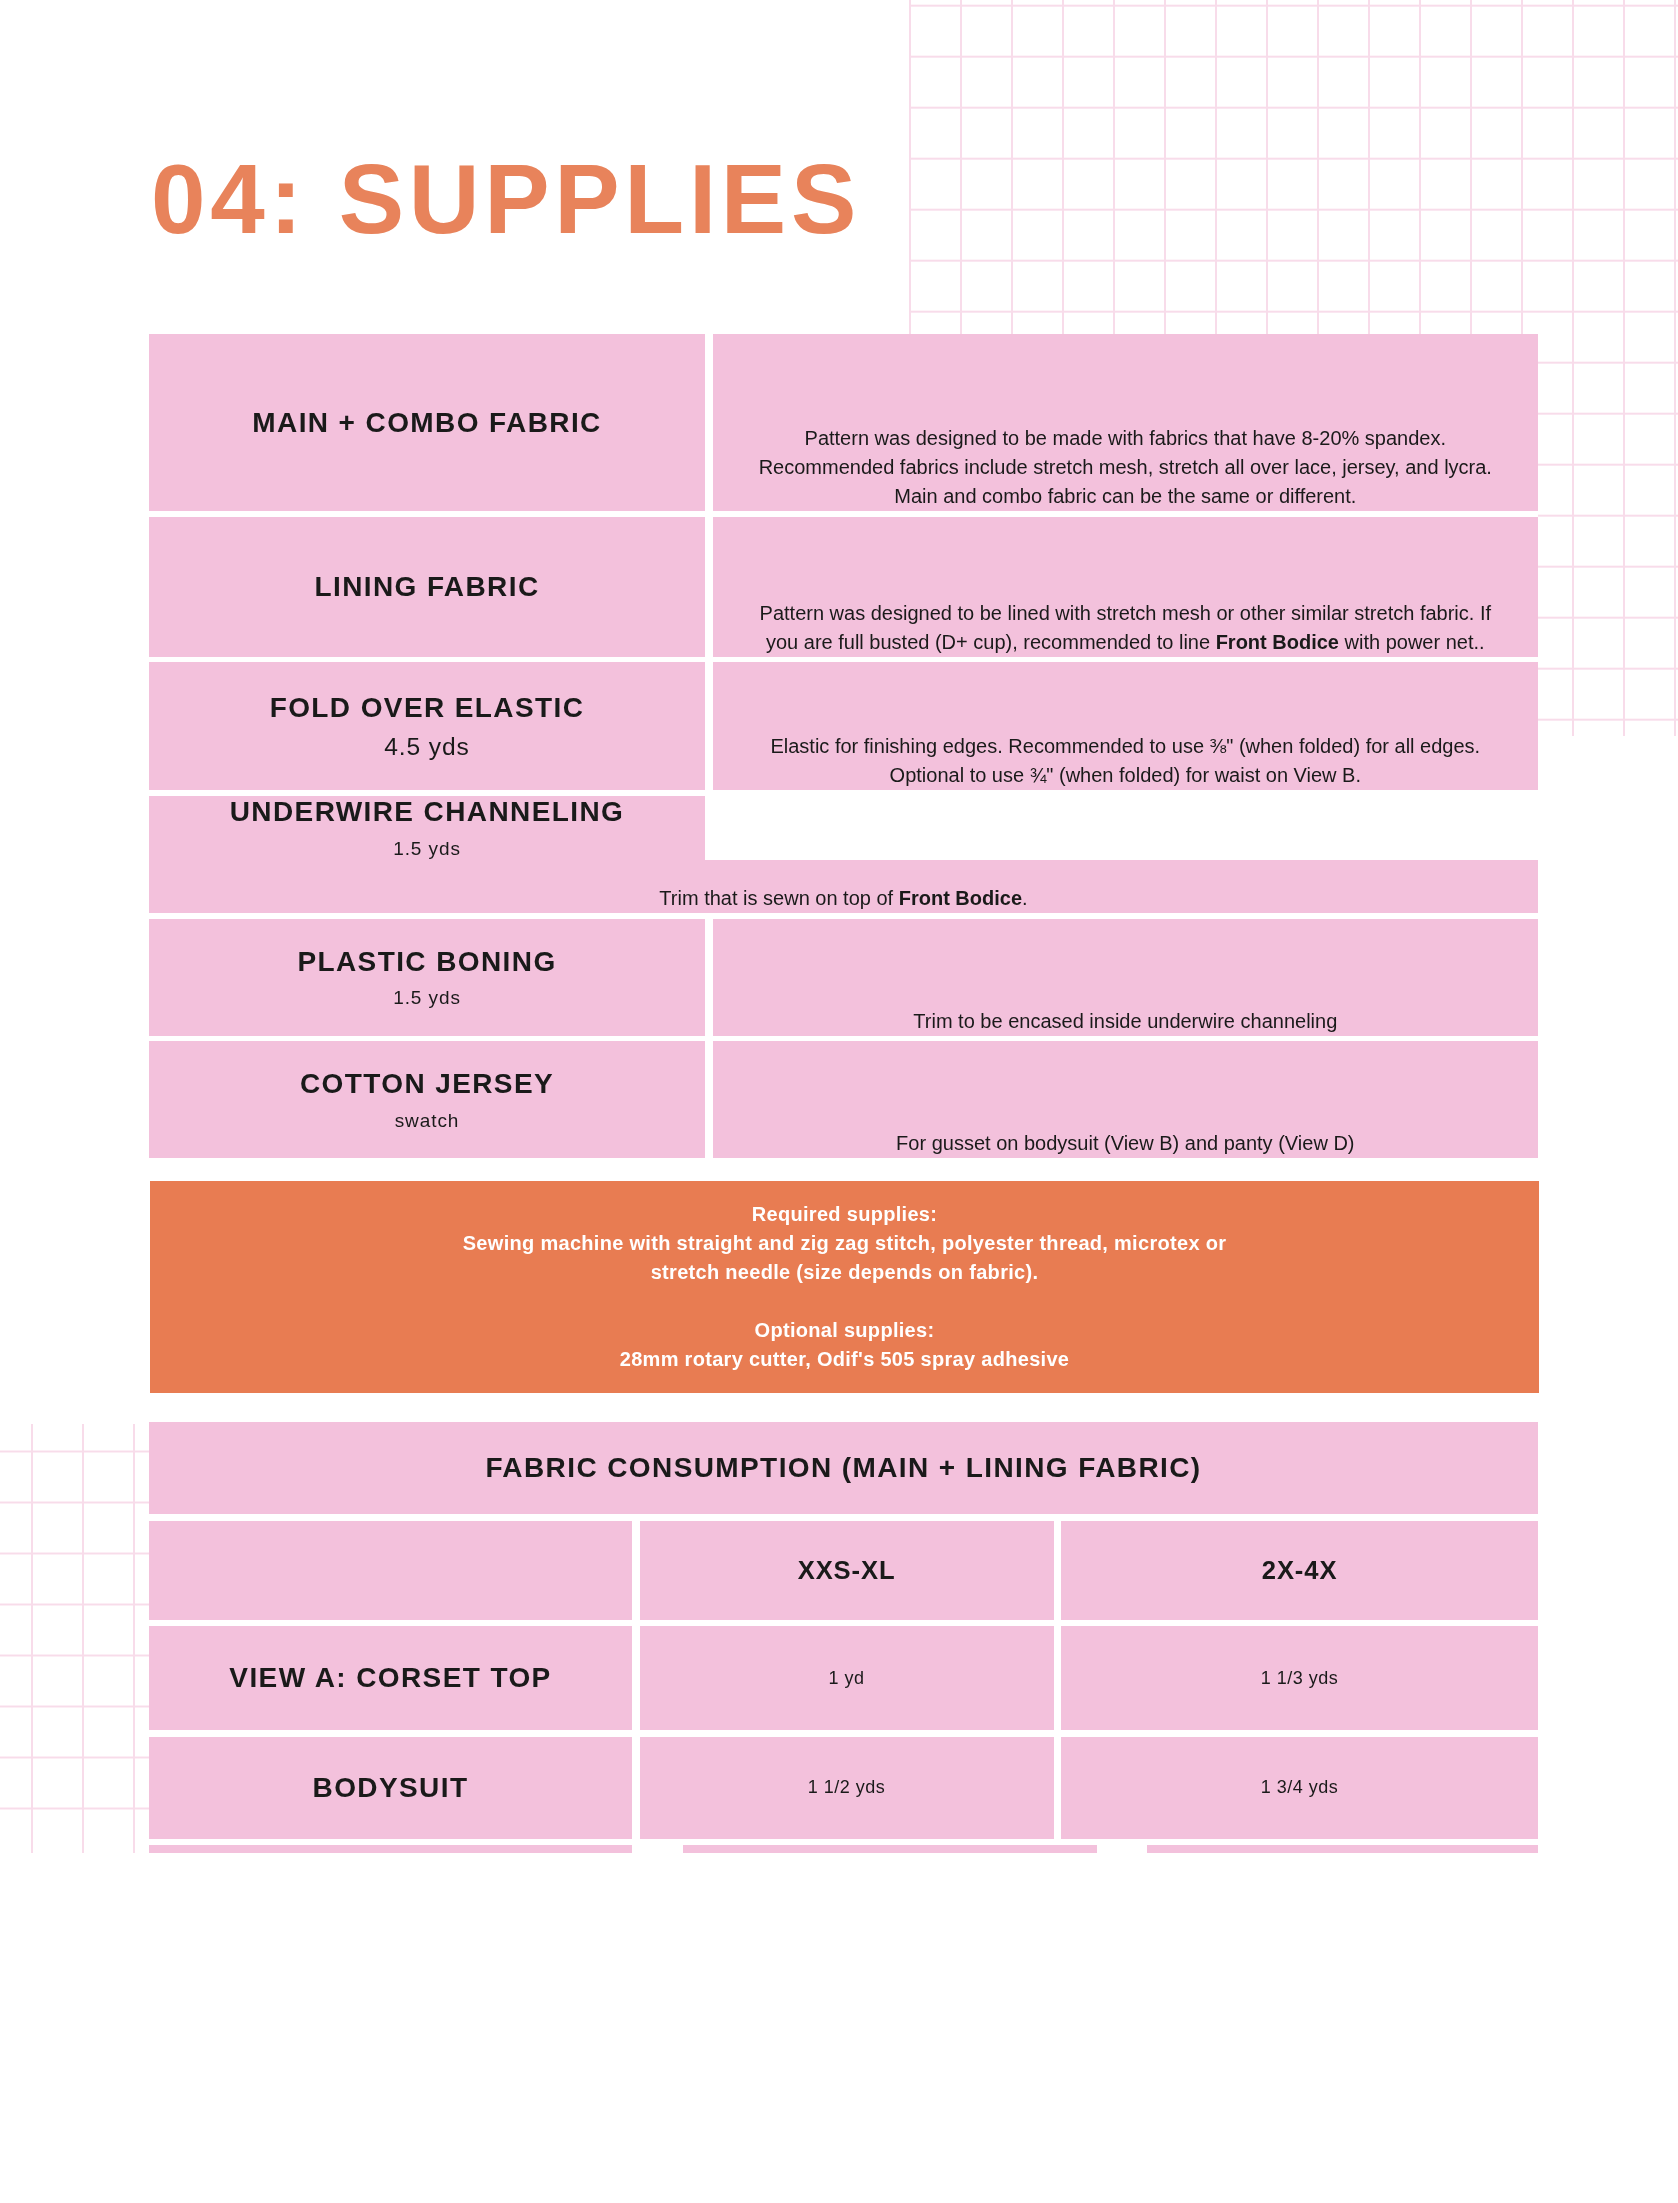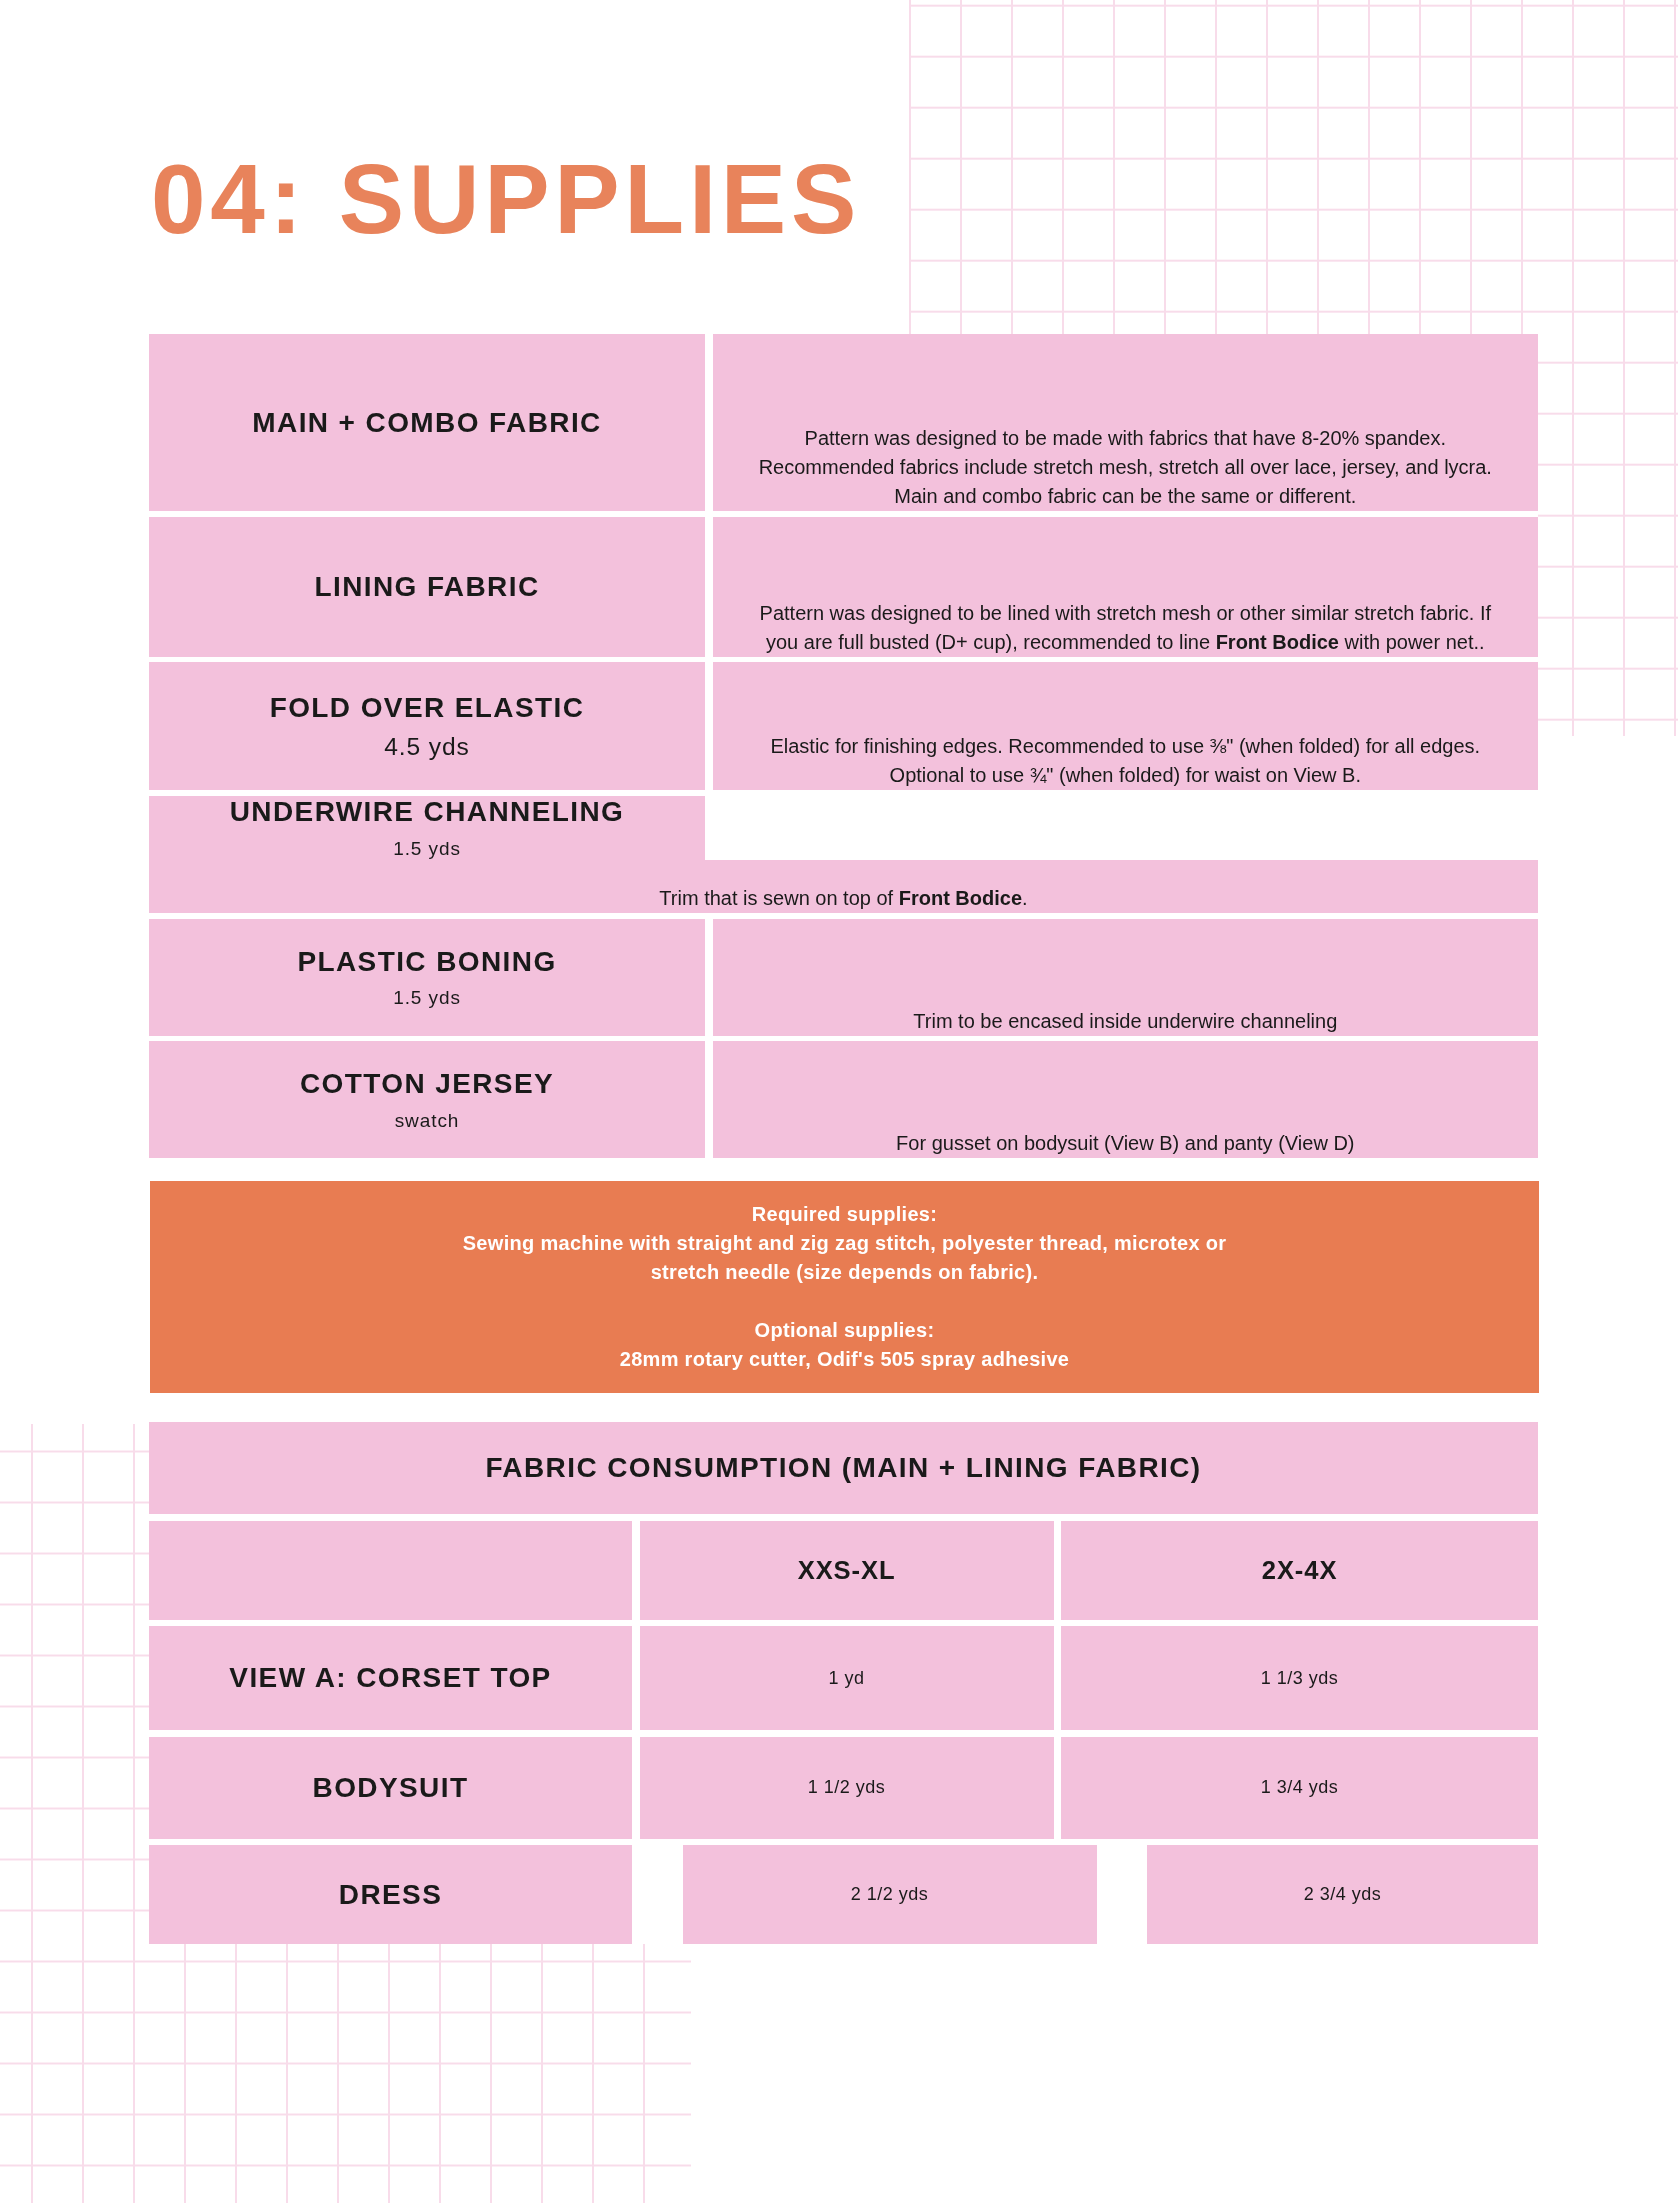--- a/index.html
+++ b/index.html
@@ -1,18 +1,18 @@
 <!DOCTYPE html>
 <html style="font-size:15px"><head>
 <meta charset="utf-8">
 <style>
   html,body{margin:0;padding:0;background:#ffffff;}
   .page{
     position:relative;
-    width:1679px;height:2203px;
+    width:1679px;height:1853px;
     background:#ffffff;
     overflow:hidden;
     font-family:"Liberation Sans", sans-serif;
     color:#1a1a1a;
   }
   
   .grid-block{
     position:absolute;
     background-image:
       linear-gradient(to right, #f8dcea 0, #f8dcea 1.9px, transparent 1.9px),

